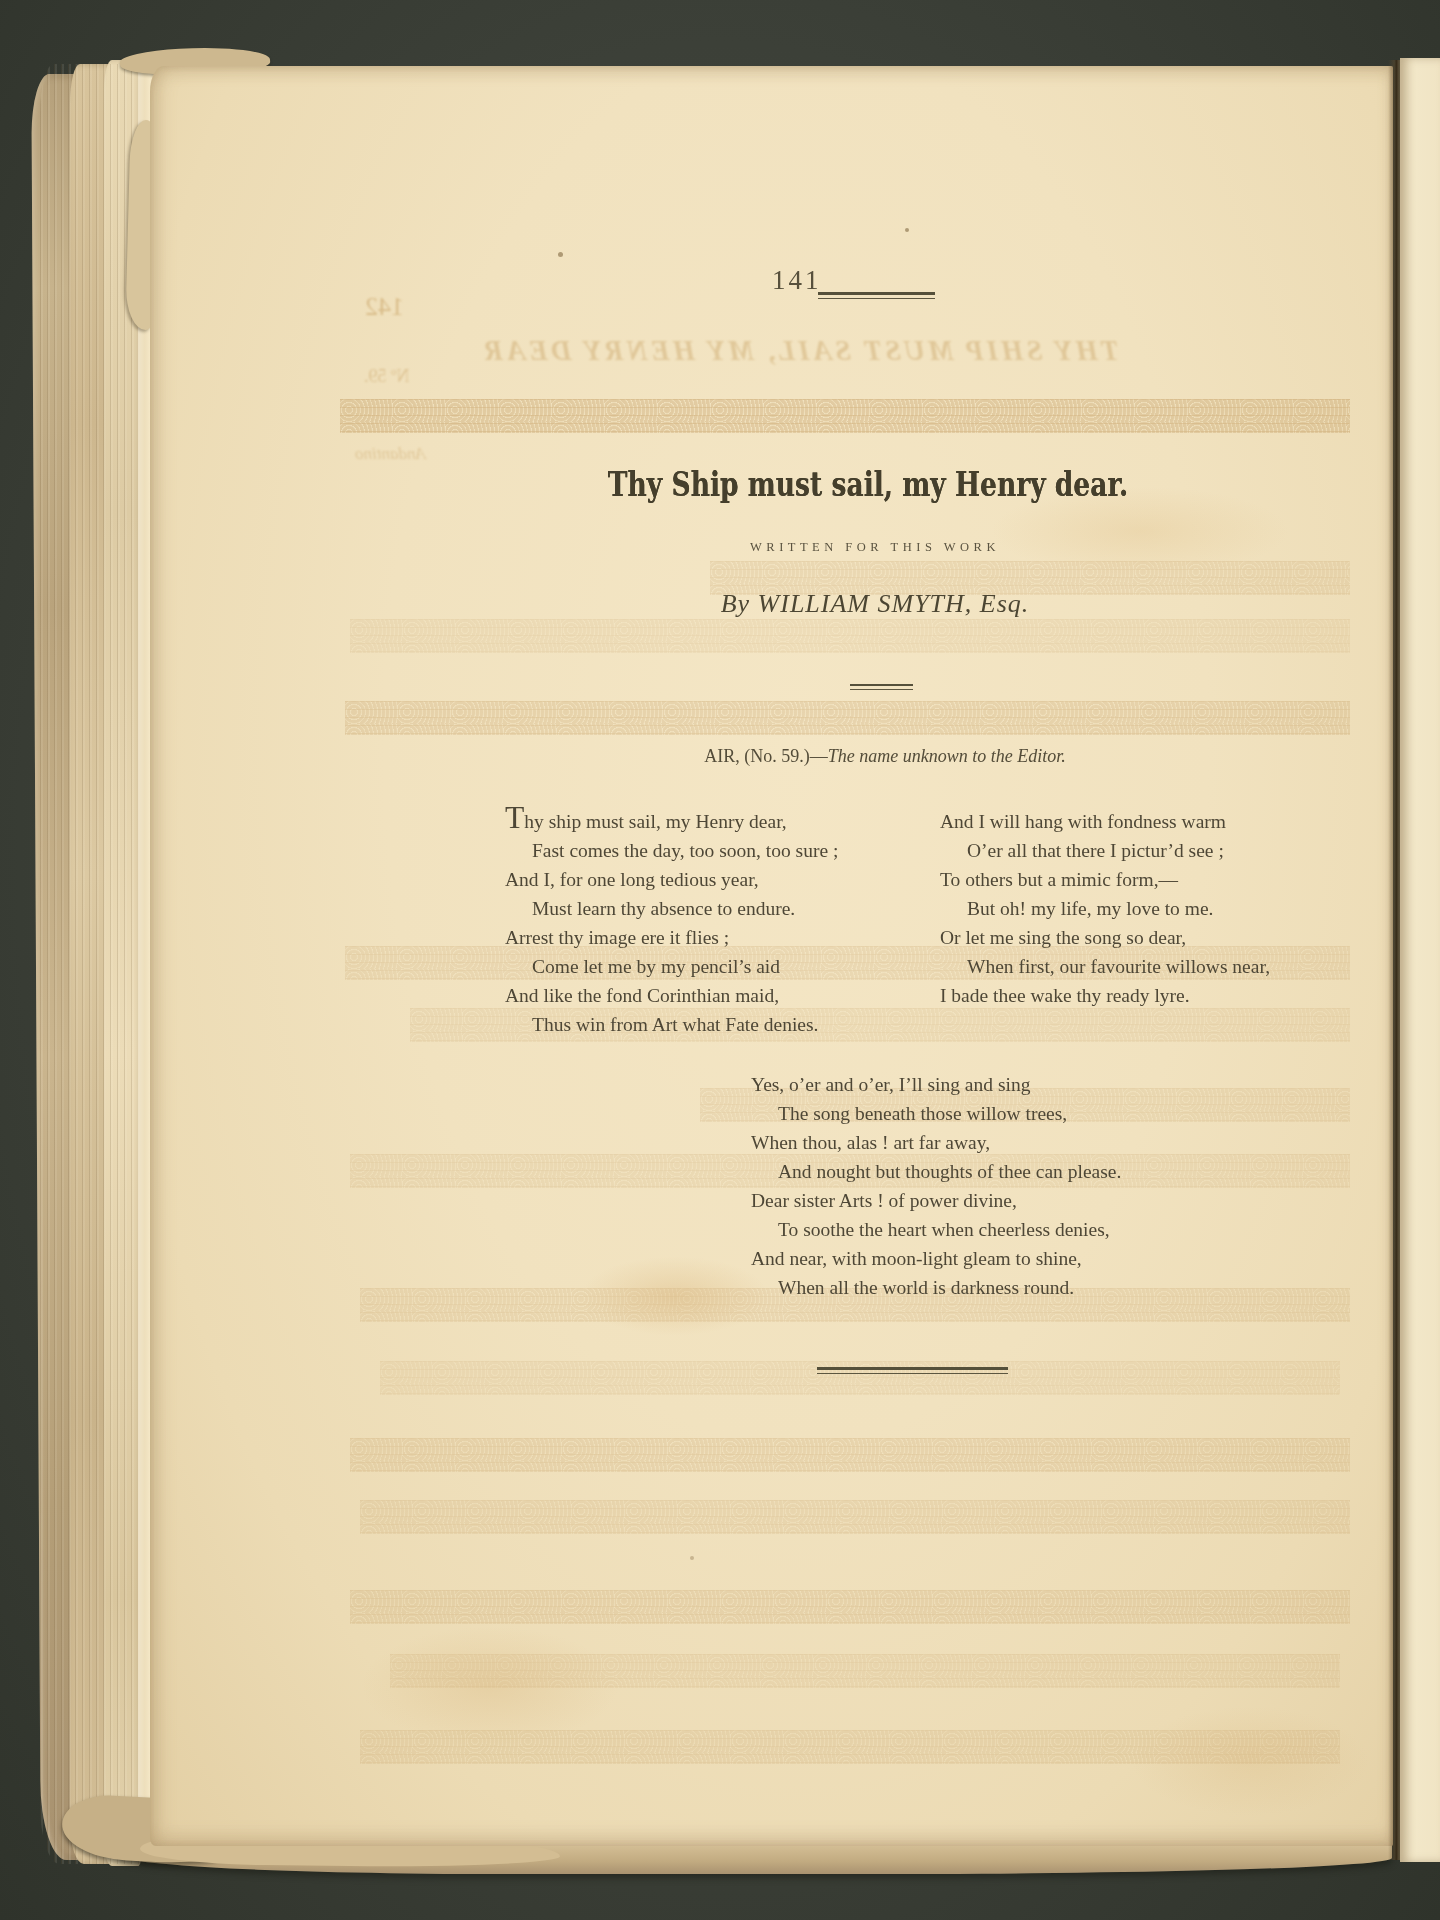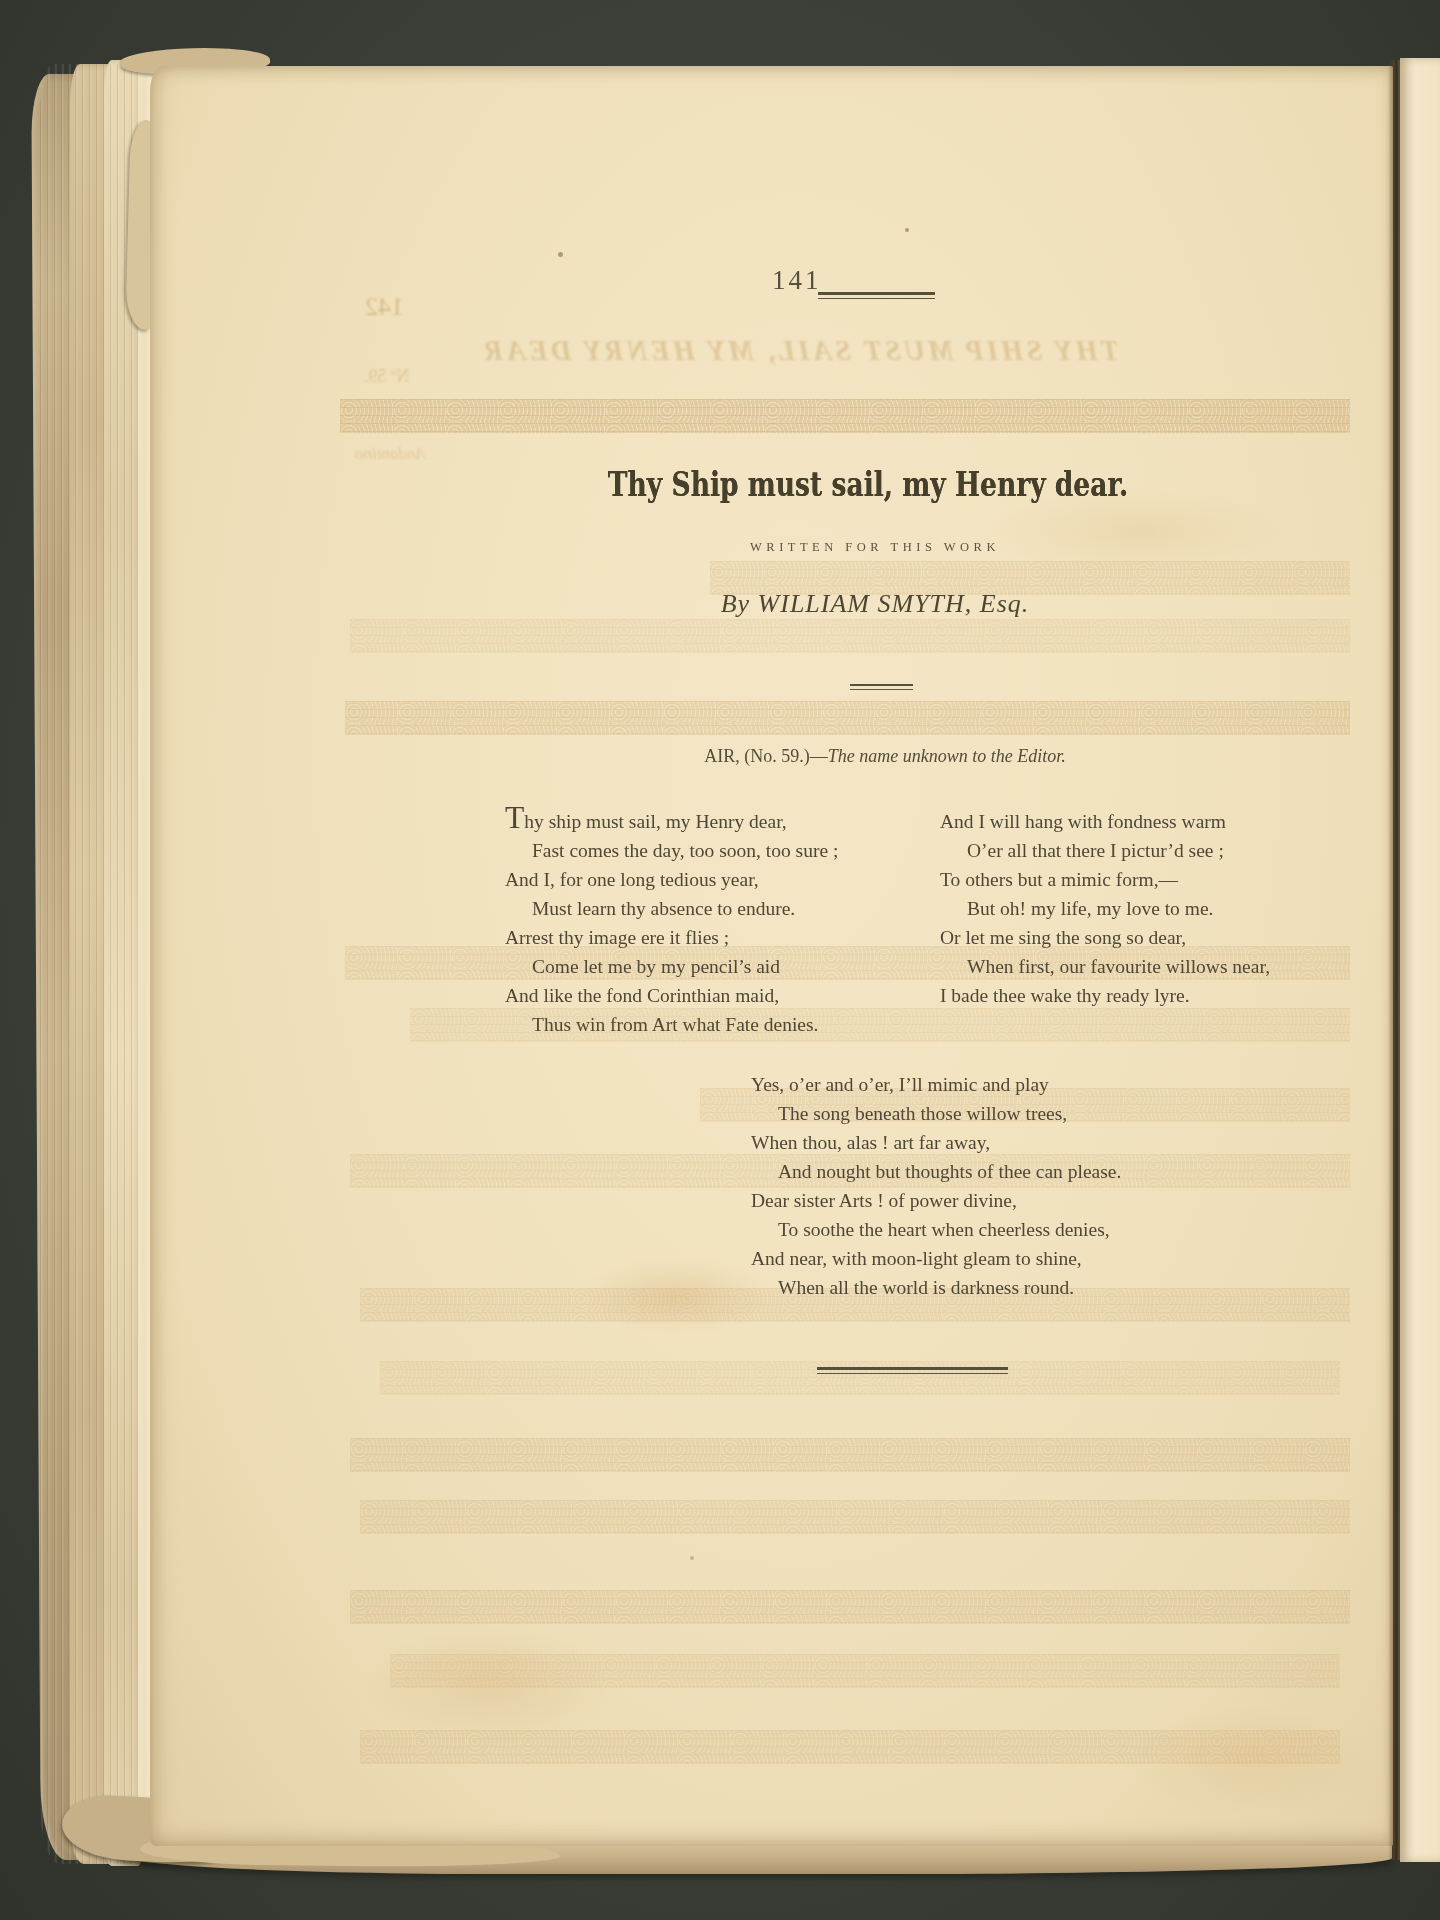--- a/index.html
+++ b/index.html
@@ -184,21 +184,21 @@
   <div class="verse-col col-right">
       <div class="verse-line">And I will hang with fondness warm</div>
       <div class="verse-line">O’er all that there I pictur’d see ;</div>
       <div class="verse-line">To others but a mimic form,—</div>
       <div class="verse-line">But oh! my life, my love to me.</div>
       <div class="verse-line">Or let me sing the song so dear,</div>
       <div class="verse-line">When first, our favourite willows near,</div>
       <div class="verse-line">I bade thee wake thy ready lyre.</div>
     </div>
   <div class="verse-col stanza-three">
-      <div class="verse-line">Yes, o’er and o’er, I’ll mimic and play</div>
+      <div class="verse-line">Yes, o’er and o’er, I’ll sing and sing</div>
       <div class="verse-line">The song beneath those willow trees,</div>
       <div class="verse-line">When thou, alas ! art far away,</div>
       <div class="verse-line">And nought but thoughts of thee can please.</div>
       <div class="verse-line">Dear sister Arts ! of power divine,</div>
       <div class="verse-line">To soothe the heart when cheerless denies,</div>
       <div class="verse-line">And near, with moon-light gleam to shine,</div>
       <div class="verse-line">When all the world is darkness round.</div>
     </div>
 
   <div class="dbl-rule rule-bottom"></div>

